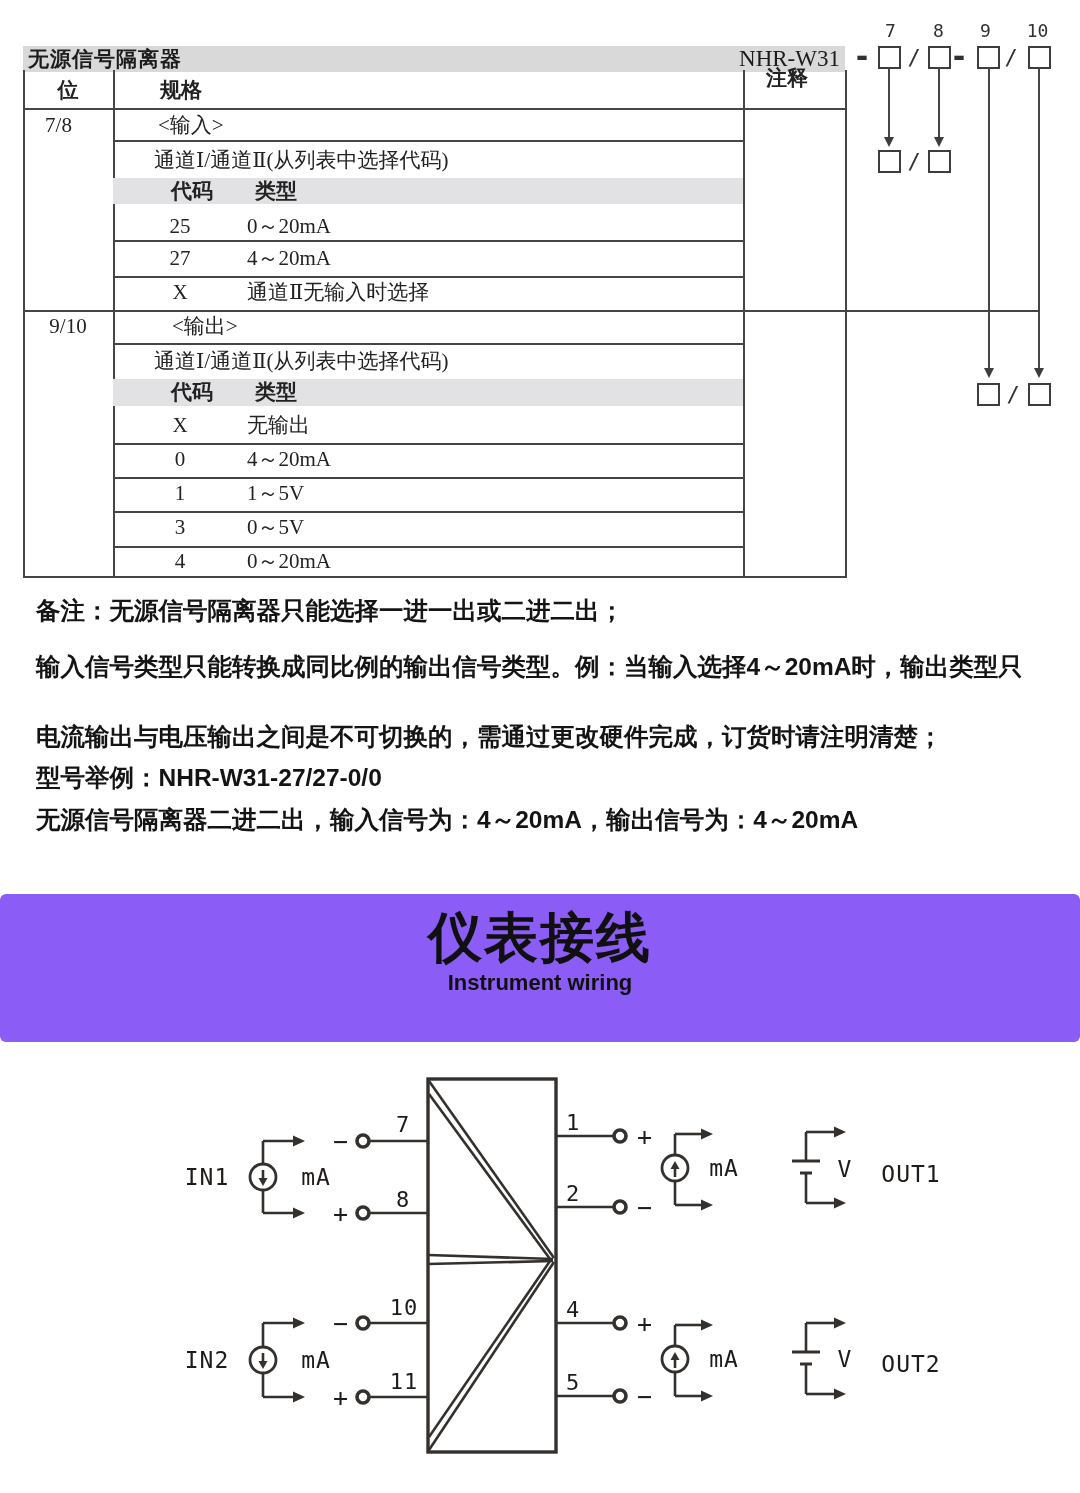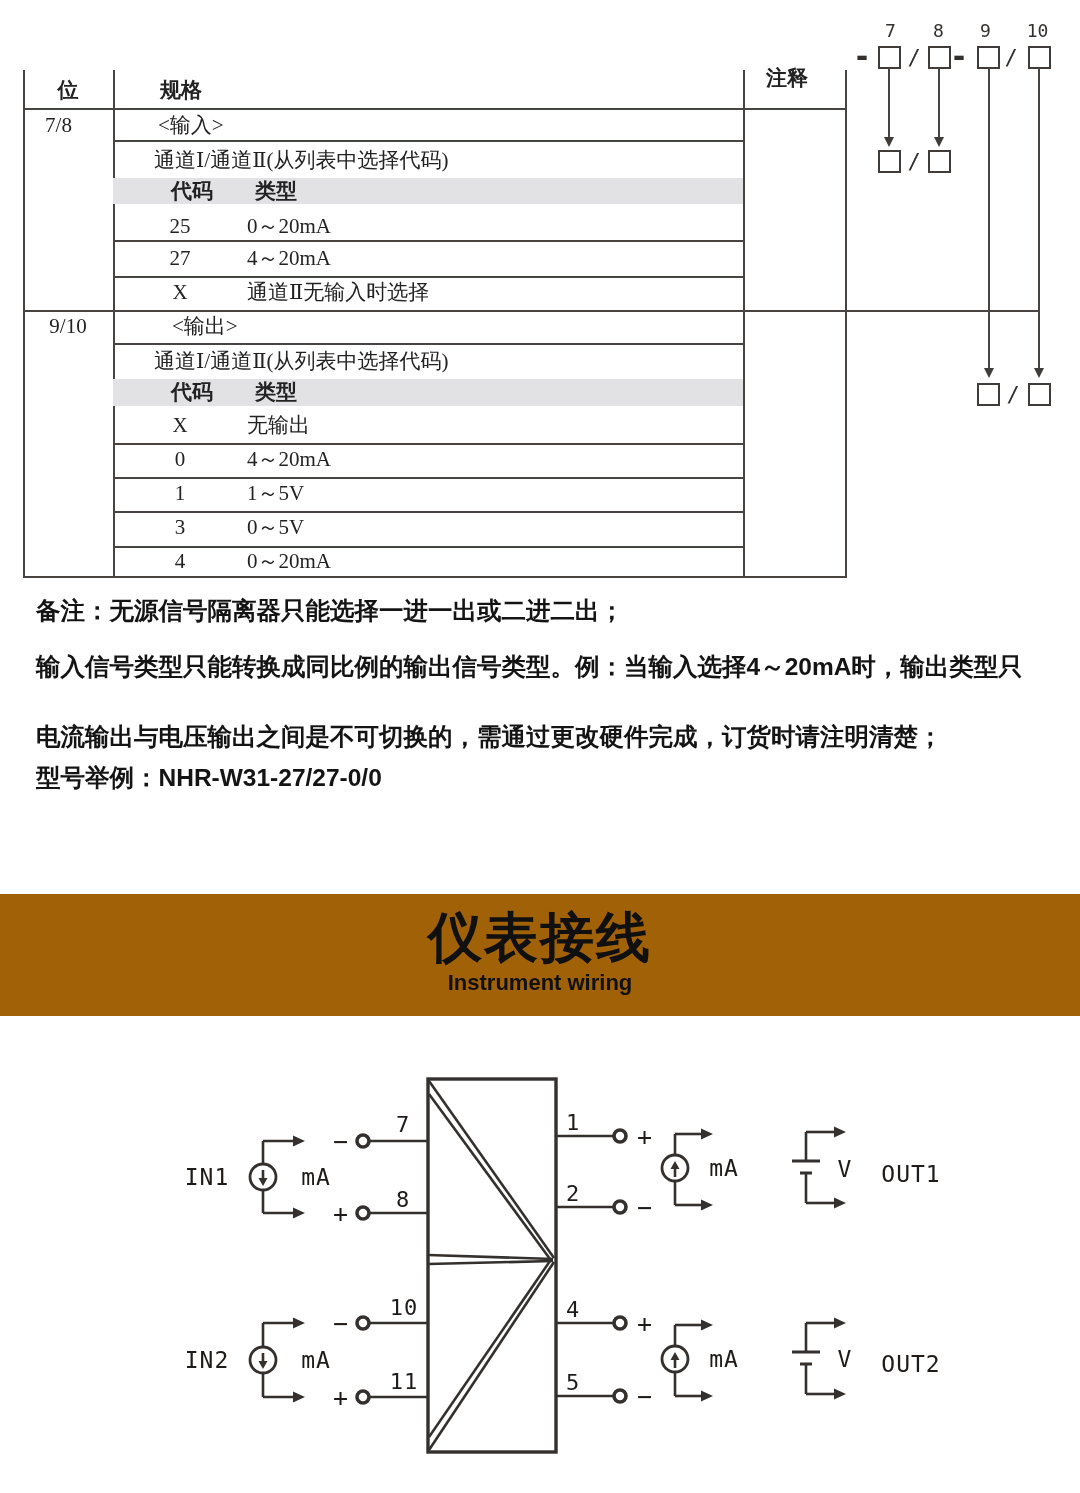--- a/index.html
+++ b/index.html
@@ -19,41 +19,45 @@
   .graybar{position:absolute;background:#e2e2e5;}
   
   .cbox{position:absolute;width:19px;height:19px;border:2px solid #403c3a;background:#fff;}
   .digit{position:absolute;width:31px;text-align:center;font-family:"DejaVu Sans Mono",monospace;font-size:18px;color:#33302e;}
   .glyph{position:absolute;width:22px;height:22px;text-align:center;font-family:"DejaVu Sans Mono",monospace;font-size:22px;line-height:23px;color:#33302e;}
   .dash{font-size:30px;font-weight:700;line-height:19px;}
   .arrD{position:absolute;width:0;height:0;border-left:5px solid transparent;border-right:5px solid transparent;border-top:10px solid #403c3a;}
   
   .note{position:absolute;left:36px;font-family:"Liberation Sans","DejaVu Sans",sans-serif;font-weight:700;font-size:24.5px;line-height:34px;color:#141414;white-space:nowrap;}
   
-  .banner{position:absolute;left:0;top:894px;width:1080px;height:122px;background:#a16207;
-          font-family:"Liberation Sans","DejaVu Sans",sans-serif;color:#101010;text-align:center;}
+  .banner{position:absolute;left:0;top:894px;width:1080px;height:148px;background:#8b5cf6;
+          font-family:"Liberation Sans","DejaVu Sans",sans-serif;color:#101010;text-align:center;border-radius:6px;}
   .banner .t1{position:absolute;left:0;top:12px;width:100%;font-size:54px;font-weight:700;line-height:62px;letter-spacing:2px;}
   .banner .t2{position:absolute;left:0;top:76px;width:100%;font-size:22px;line-height:26px;font-weight:700;}
   
   svg.diag{position:absolute;left:0;top:1040px;width:1080px;height:445px;}
   .w{stroke:#33302d;stroke-width:2.6;fill:none;}
   .plate{stroke:#33302d;stroke-width:3;fill:none;}
   .bx{stroke:#33302d;stroke-width:3.4;fill:#ffffff;}
   .ring{fill:#fff;stroke:#33302d;stroke-width:3.6;}
   .src{fill:none;stroke:#33302d;stroke-width:2.8;}
   .ah{fill:#33302d;stroke:none;}
   .dt{font-family:"DejaVu Sans Mono",monospace;fill:#1e1b19;font-size:23px;text-anchor:middle;letter-spacing:1px;}
   .dt.sm{font-size:22px;}
   .dt.sign{font-size:25px;}
 </style>
 </head>
 <body>
 
 <div class="page">
 
+  <div class="strip">
+    <span class="nm">无源信号隔离器</span>
+    <span class="md">NHR-W31</span>
+  </div>
 
   <span class="digit" style="left:875px;top:20px;">7</span>
   <span class="digit" style="left:923px;top:20px;">8</span>
   <span class="digit" style="left:970px;top:20px;">9</span>
   <span class="digit" style="left:1022px;top:20px;">10</span>
 
   <span class="glyph dash" style="left:851px;top:47px;">-</span>
   <span class="glyph" style="left:903px;top:46px;">/</span>
   <span class="glyph dash" style="left:948px;top:47px;">-</span>
   <span class="glyph" style="left:1000px;top:46px;">/</span>
@@ -129,20 +133,21 @@
   <span class="tcell" style="left:247px;top:480px;">1～5V</span>
   <span class="tcell ctr" style="left:150px;top:514px;width:60px;">3</span>
   <span class="tcell" style="left:247px;top:514px;">0～5V</span>
   <span class="tcell ctr" style="left:150px;top:548px;width:60px;">4</span>
   <span class="tcell" style="left:247px;top:548px;">0～20mA</span>
 
   <span class="note" style="top:594px;">备注：无源信号隔离器只能选择一进一出或二进二出；</span>
   <span class="note" style="top:633px;margin-top:17px;">输入信号类型只能转换成同比例的输出信号类型。例：当输入选择4～20mA时，输出类型只</span>
   <span class="note" style="top:720px;">电流输出与电压输出之间是不可切换的，需通过更改硬件完成，订货时请注明清楚；</span>
   <span class="note" style="top:761px;">型号举例：NHR-W31-27/27-0/0</span>
+  <span class="note" style="top:803px;">无源信号隔离器二进二出，输入信号为：4～20mA，输出信号为：4～20mA</span>
 
   <div class="banner">
     <div class="t1">仪表接线</div>
     <div class="t2">Instrument wiring</div>
   </div>
 
   <svg class="diag" viewBox="0 1040 1080 445">
 
     <g>
       <rect class="bx" x="428" y="1079" width="128" height="373"></rect>

